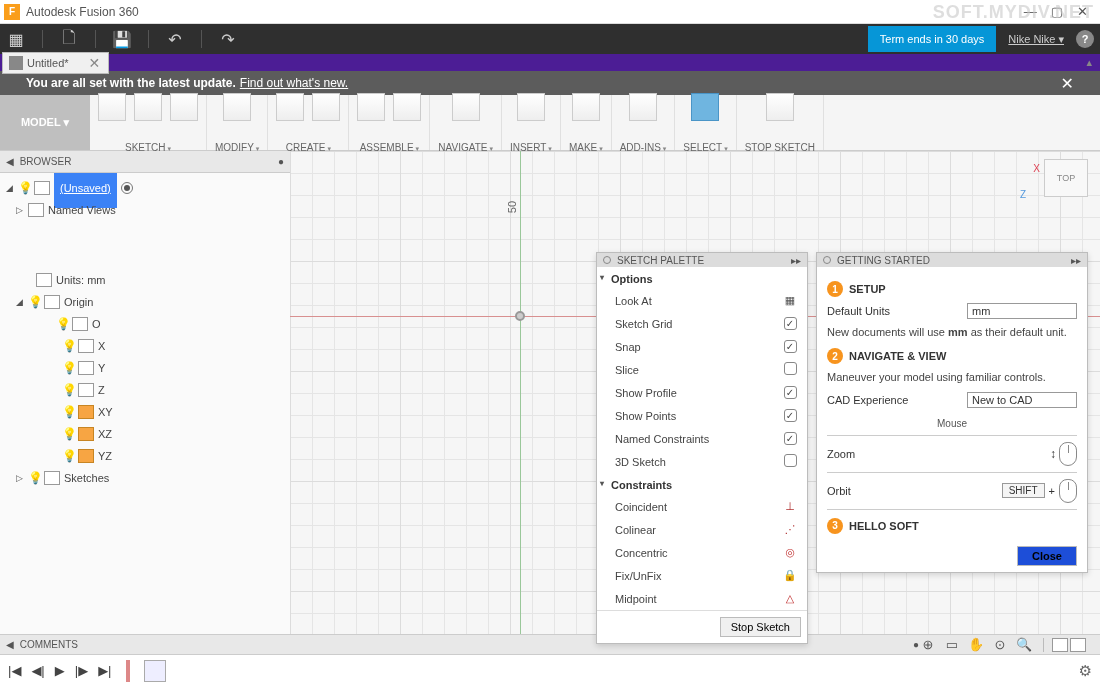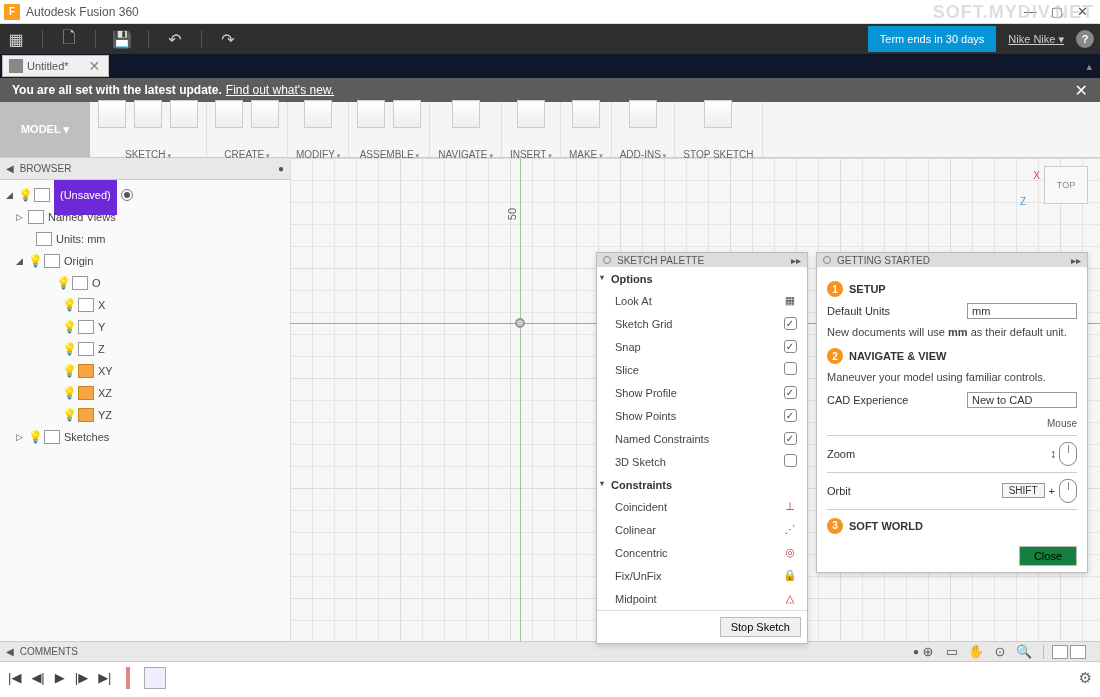--- a/index.html
+++ b/index.html
@@ -16,28 +16,28 @@
 .qat { height: 30px; background: #2f2f2f; display: flex; align-items: center; padding: 0 6px; color: #ccc; }
 .qat-left { display: flex; align-items: center; gap: 12px; }
 .qat-btn { width: 20px; height: 20px; display: flex; align-items: center; justify-content: center; cursor: pointer; font-size: 16px; }
 .qat .sep { width: 1px; height: 18px; background: #555; margin: 0 4px; }
 .qat-right { margin-left: auto; display: flex; align-items: center; gap: 6px; }
 .term-badge { background: #0696d7; color: #fff; padding: 7px 12px; font-size: 11px; }
 .user-name { color: #ccc; font-size: 11px; padding: 0 6px; cursor: pointer; text-decoration: underline; }
 .help-icon { width: 18px; height: 18px; border-radius: 50%; background: #888; color: #fff; display: flex; align-items: center; justify-content: center; font-size: 11px; font-weight: bold; cursor: pointer; }
 
 
-.tabbar { height: 24px; background: #0f172a; display: flex; align-items: center; position: relative; }
+.tabbar { height: 17px; background: #4c1d95; display: flex; align-items: center; position: relative; }
 .doc-tab { height: 22px; background: #f0f0f0; border: 1px solid #bbb; display: flex; align-items: center; padding: 0 8px 0 6px; margin-left: 2px; font-size: 11px; color: #555; cursor: pointer; }
 .doc-tab .tab-icon { width: 14px; height: 14px; background: #888; margin-right: 4px; }
 .doc-tab .tab-close { margin-left: 20px; color: #888; cursor: pointer; font-size: 14px; }
 .tabbar .collapse { margin-left: auto; padding: 0 8px; color: #888; cursor: pointer; }
 
 
-.update-banner { height: 24px; background: #5c5c5c; color: #fff; display: flex; align-items: center; padding: 0 12px; font-size: 12px; }
+.update-banner { height: 24px; background: #5c5c5c; color: #fff; display: flex; align-items: center; padding: 0 26px; font-size: 12px; }
 .update-banner .link { text-decoration: underline; cursor: pointer; margin-left: 4px; }
 .update-banner .close-banner { margin-left: auto; cursor: pointer; font-size: 16px; }
 
 
 .ribbon { height: 56px; background: #f5f5f5; border-bottom: 1px solid #ccc; display: flex; align-items: stretch; }
 .workspace-switch { width: 90px; background: #bfbfbf; display: flex; align-items: center; justify-content: center; color: #fff; font-size: 11px; font-weight: bold; cursor: pointer; }
 .ribbon-group { display: flex; flex-direction: column; align-items: center; justify-content: center; padding: 0 8px; border-right: 1px solid #e0e0e0; }
 .ribbon-icons { display: flex; gap: 8px; align-items: center; }
 .ribbon-icon { width: 28px; height: 28px; border: 1px solid #ccc; background: linear-gradient(#fff,#eee); cursor: pointer; display: flex; align-items: center; justify-content: center; font-size: 16px; color: #5a8; }
 .ribbon-icon.selected { background: #6fb5e0; border-color: #4a95c7; }
@@ -50,29 +50,29 @@
 
 
 .browser { width: 290px; background: #fafafa; display: flex; flex-direction: column; }
 .browser-header { height: 22px; background: #e8e8e8; border-bottom: 1px solid #ccc; display: flex; align-items: center; padding: 0 6px; font-size: 10px; color: #555; }
 .browser-header .arrows { margin-right: 6px; cursor: pointer; }
 .browser-header .title-txt { flex: 1; }
 .browser-header .gear { cursor: pointer; }
 .browser-tree { flex: 1; padding: 4px 2px; overflow: auto; font-size: 11px; }
 .tree-row { display: flex; align-items: center; height: 22px; padding-left: 4px; cursor: pointer; }
 .tree-row.depth1 { padding-left: 14px; }
-.tree-row.depth2 { padding-left: 34px; }
+.tree-row.depth2 { padding-left: 34px; margin-top: 48px; }
 .tree-row.depth2b { padding-left: 54px; }
 .tree-row.depth3 { padding-left: 60px; }
 .tree-arrow { width: 12px; font-size: 9px; color: #555; }
 .bulb { width: 14px; height: 14px; color: #f7c543; font-size: 12px; margin-right: 2px; }
 .tree-icon { width: 16px; height: 14px; border: 1px solid #999; background: #fff; margin-right: 4px; }
 .tree-icon.orange { background: #f7a543; border-color: #c78523; }
 .tree-label { color: #444; }
-.tree-row.selected .tree-label { background: #6d28d9; color: #fff; padding: 14px 6px; }
+.tree-row.selected .tree-label { background: #3b82f6; color: #fff; padding: 14px 6px; text-decoration: underline; }
 .radio-icn { width: 12px; height: 12px; border: 1px solid #777; border-radius: 50%; margin-left: 4px; display: inline-flex; align-items: center; justify-content: center; }
 .radio-icn::after { content: ""; width: 6px; height: 6px; background: #555; border-radius: 50%; }
 
 
 .canvas { flex: 1; background: #f6f6f6; position: relative; overflow: hidden; }
 .grid-bg { position: absolute; inset: 0; background-image: linear-gradient(#e5e5e5 1px, transparent 1px), linear-gradient(90deg, #e5e5e5 1px, transparent 1px); background-size: 22px 22px; }
 .grid-major { position: absolute; inset: 0; background-image: linear-gradient(#dcdcdc 1px, transparent 1px), linear-gradient(90deg, #dcdcdc 1px, transparent 1px); background-size: 110px 110px; }
 .axis-h { position: absolute; left: 0; right: 0; top: 165px; height: 1px; background: #d89090; }
 .axis-v { position: absolute; top: 0; bottom: 0; left: 230px; width: 1px; background: #9ac79a; }
 .origin-dot { position: absolute; left: 225px; top: 160px; width: 10px; height: 10px; border: 2px solid #999; border-radius: 50%; background: #ccc; }
@@ -103,21 +103,21 @@
 .gs-step .num { width: 16px; height: 16px; border-radius: 50%; background: #f7941e; color: #fff; font-size: 10px; display: flex; align-items: center; justify-content: center; }
 .gs-row { display: flex; align-items: center; margin: 6px 0; }
 .gs-row .lbl { flex: 1; }
 .gs-row select, .gs-row .drop { border: 1px solid #999; background: #fff; padding: 1px 16px 1px 4px; font-size: 11px; min-width: 110px; }
 .gs-text { color: #444; line-height: 1.4; margin: 4px 0; }
 .gs-divider { border-top: 1px solid #ccc; margin: 6px 0; }
 .mouse-icon { width: 18px; height: 24px; border: 1px solid #888; border-radius: 9px 9px 10px 10px; display: inline-block; position: relative; }
 .mouse-icon::after { content: ""; position: absolute; top: 2px; left: 50%; width: 1px; height: 8px; background: #888; }
 .shift-key { border: 1px solid #999; padding: 1px 6px; font-size: 10px; background: #f5f5f5; }
 .gs-close { position: absolute; right: 10px; bottom: 6px; }
-.gs-close button { font-size: 11px; padding: 3px 14px; background: #15803d; border: 1px solid #bbb; cursor: pointer; }
+.gs-close button { font-size: 11px; padding: 3px 14px; background: #1d4ed8; border: 1px solid #bbb; cursor: pointer; font-weight: bold; }
 
 
 .comments-bar { height: 20px; background: #e8e8e8; border-top: 1px solid #ccc; display: flex; align-items: center; padding: 0 6px; font-size: 10px; color: #555; }
 .comments-bar .arrows { margin-right: 6px; cursor: pointer; }
 .comments-bar .title-txt { flex: 1; }
 .nav-tools { margin-left: auto; display: flex; gap: 6px; padding-right: 10px; }
 .nav-tools span { cursor: pointer; font-size: 13px; color: #555; width: 18px; text-align: center; }
 .viewport-ctrl { display: flex; gap: 2px; padding: 0 8px; border-left: 1px solid #bbb; }
 .viewport-ctrl span { width: 16px; height: 14px; border: 1px solid #999; background: #fff; cursor: pointer; }
 
@@ -185,33 +185,33 @@
         <div class="ribbon-icons">
           <div class="ribbon-icon"></div>
           <div class="ribbon-icon"></div>
           <div class="ribbon-icon"></div>
         </div>
         <div class="ribbon-label">SKETCH</div>
       </div>
       <div class="ribbon-group">
         <div class="ribbon-icons">
           <div class="ribbon-icon"></div>
+        </div>
+        <div class="ribbon-label">MODIFY</div>
+      </div>
+      <div class="ribbon-group">
+        <div class="ribbon-icons">
+          <div class="ribbon-icon"></div>
           <div class="ribbon-icon"></div>
         </div>
         <div class="ribbon-label">CREATE</div>
       </div>
       <div class="ribbon-group">
         <div class="ribbon-icons">
           <div class="ribbon-icon"></div>
-        </div>
-        <div class="ribbon-label">MODIFY</div>
-      </div>
-      <div class="ribbon-group">
-        <div class="ribbon-icons">
-          <div class="ribbon-icon"></div>
           <div class="ribbon-icon"></div>
         </div>
         <div class="ribbon-label">ASSEMBLE</div>
       </div>
       <div class="ribbon-group">
         <div class="ribbon-icons">
           <div class="ribbon-icon"></div>
         </div>
         <div class="ribbon-label">NAVIGATE</div>
       </div>
@@ -225,20 +225,26 @@
         <div class="ribbon-icons">
           <div class="ribbon-icon"></div>
         </div>
         <div class="ribbon-label">MAKE</div>
       </div>
       <div class="ribbon-group">
         <div class="ribbon-icons">
           <div class="ribbon-icon"></div>
         </div>
         <div class="ribbon-label">ADD-INS</div>
+      </div>
+      <div class="ribbon-group">
+        <div class="ribbon-icons">
+          <div class="ribbon-icon selected"></div>
+        </div>
+        <div class="ribbon-label">SELECT</div>
       </div>
       <div class="ribbon-group">
         <div class="ribbon-icons">
           <div class="ribbon-icon"></div>
         </div>
         <div class="ribbon-label no-arrow">STOP SKETCH</div>
       </div>
     </div>
 </div>
 
@@ -422,37 +428,37 @@
 
     <div class="gs-step">
         <span class="num">2</span>
         <span>NAVIGATE &amp; VIEW</span>
       </div>
     <div class="gs-text">Maneuver your model using familiar controls.</div>
     <div class="gs-row">
       <span class="lbl">CAD Experience</span>
       <span class="drop">New to CAD</span>
     </div>
-    <div style="text-align:right;font-size:10px;color:#555;margin-top:10px">Mouse</div>
+    <div style="text-align:center;font-size:10px;color:#555;margin-top:10px">Mouse</div>
     <div class="gs-divider"></div>
     <div class="gs-row">
       <span class="lbl">Zoom</span>
       <span style="font-size:12px">↕</span>&nbsp;<span class="mouse-icon"></span>
     </div>
     <div class="gs-divider"></div>
     <div class="gs-row">
       <span class="lbl">Orbit</span>
       <span class="shift-key">SHIFT</span>
       <span style="padding:0 4px">+</span>
       <span class="mouse-icon"></span>
     </div>
     <div class="gs-divider"></div>
     <div class="gs-step">
         <span class="num">3</span>
-        <span>SOFT WORLD</span>
+        <span>HELLO SOFT</span>
       </div>
     <div style="height:26px"></div>
   </div>
   <div class="gs-close"><button>Close</button></div>
 </div>
 
 <div class="comments-bar">
   <span class="arrows">◀</span>
   <span class="title-txt">COMMENTS</span>
   <span>●</span>

